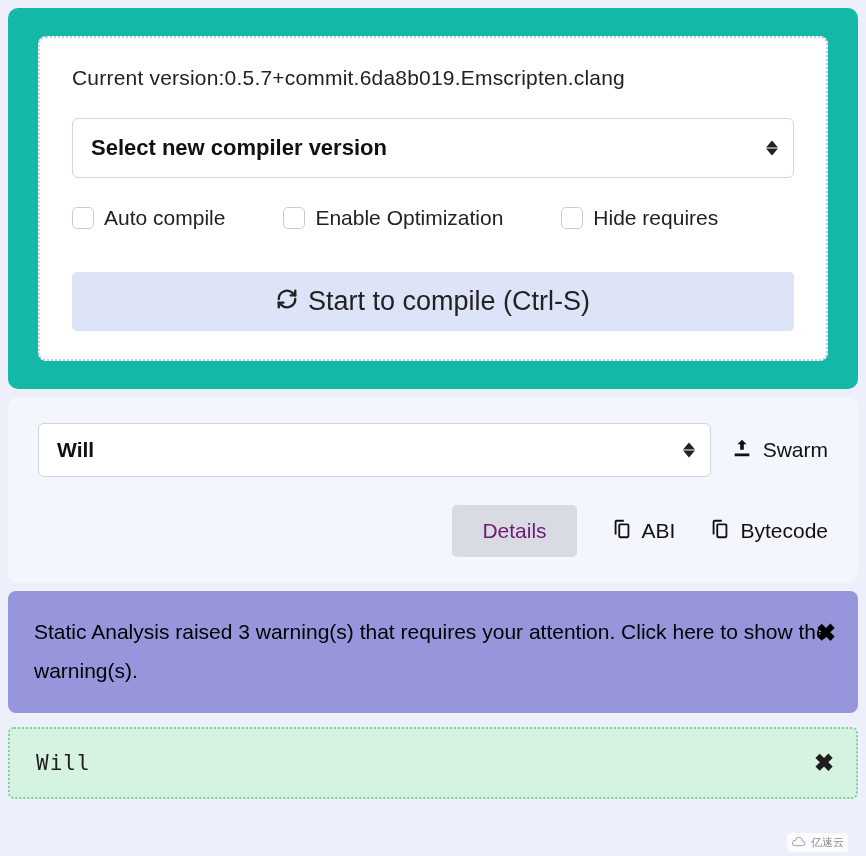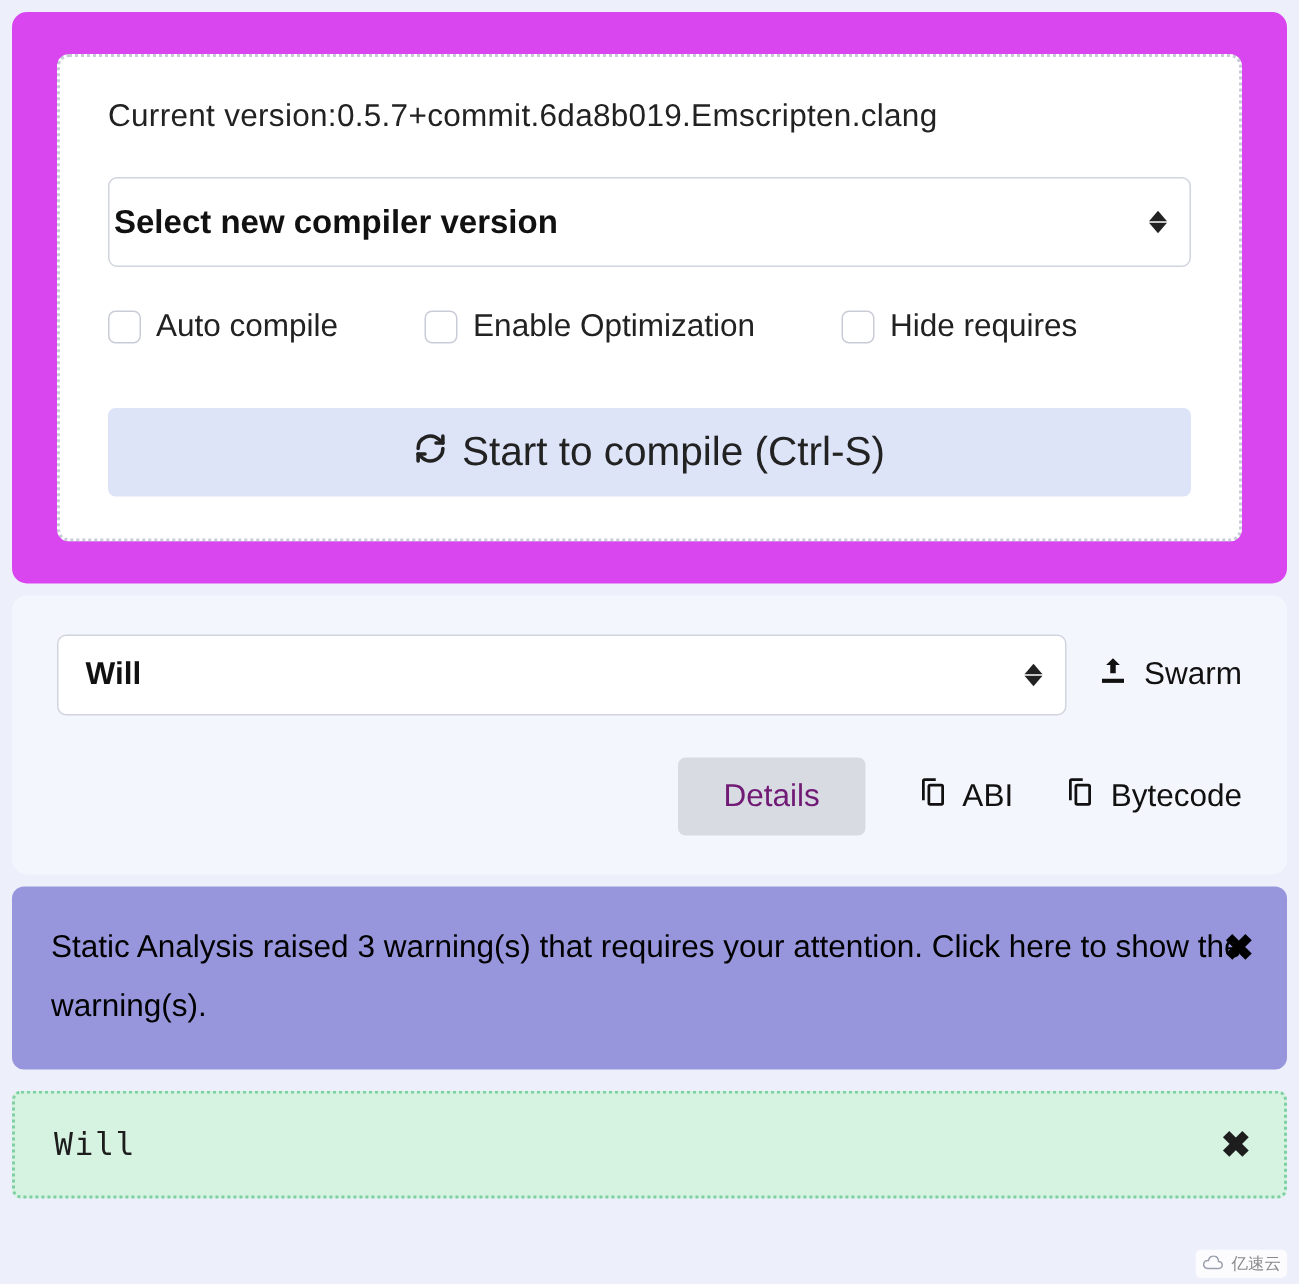--- a/index.html
+++ b/index.html
@@ -5,21 +5,21 @@
     * { box-sizing: border-box; margin: 0; padding: 0; }
     body {
       font-family: -apple-system, BlinkMacSystemFont, "Segoe UI", Helvetica, Arial, sans-serif;
       background: #edf0fb;
       width: 866px;
       padding: 0;
       font-size: 21px;
       color: #111;
     }
     .panel {
-      background: #d946ef;
+      background: #14b8a6;
       border-radius: 10px;
       margin: 8px;
       padding: 28px 30px;
     }
     .compile-card {
       background: #fff;
       border: 2px dotted #c7ccd9;
       border-radius: 8px;
       padding: 28px 32px;
     }
@@ -27,21 +27,21 @@
       font-size: 21px;
       color: #222;
       letter-spacing: 0.2px;
     }
     .select-wrap {
       margin-top: 28px;
       position: relative;
     }
     .select {
       width: 100%;
-      padding: 16px 3px;
+      padding: 16px 18px;
       font-size: 22px;
       font-weight: 700;
       color: #111;
       background: #fff;
       border: 1px solid #d0d4de;
       border-radius: 6px;
       appearance: none;
       -webkit-appearance: none;
       cursor: pointer;
     }
@@ -198,21 +198,21 @@
       font-family: "Menlo", "Consolas", monospace;
       position: relative;
       letter-spacing: 1px;
     }
     .alert-ok .alert-close {
       font-family: -apple-system, sans-serif;
       letter-spacing: 0;
     }
     .watermark {
       position: fixed;
-      right: 8px;
+      right: 18px;
       bottom: 4px;
       font-size: 11px;
       color: #888;
       display: flex;
       align-items: center;
       gap: 4px;
       background: rgba(255,255,255,0.8);
       padding: 2px 4px;
       border-radius: 4px;
     }

